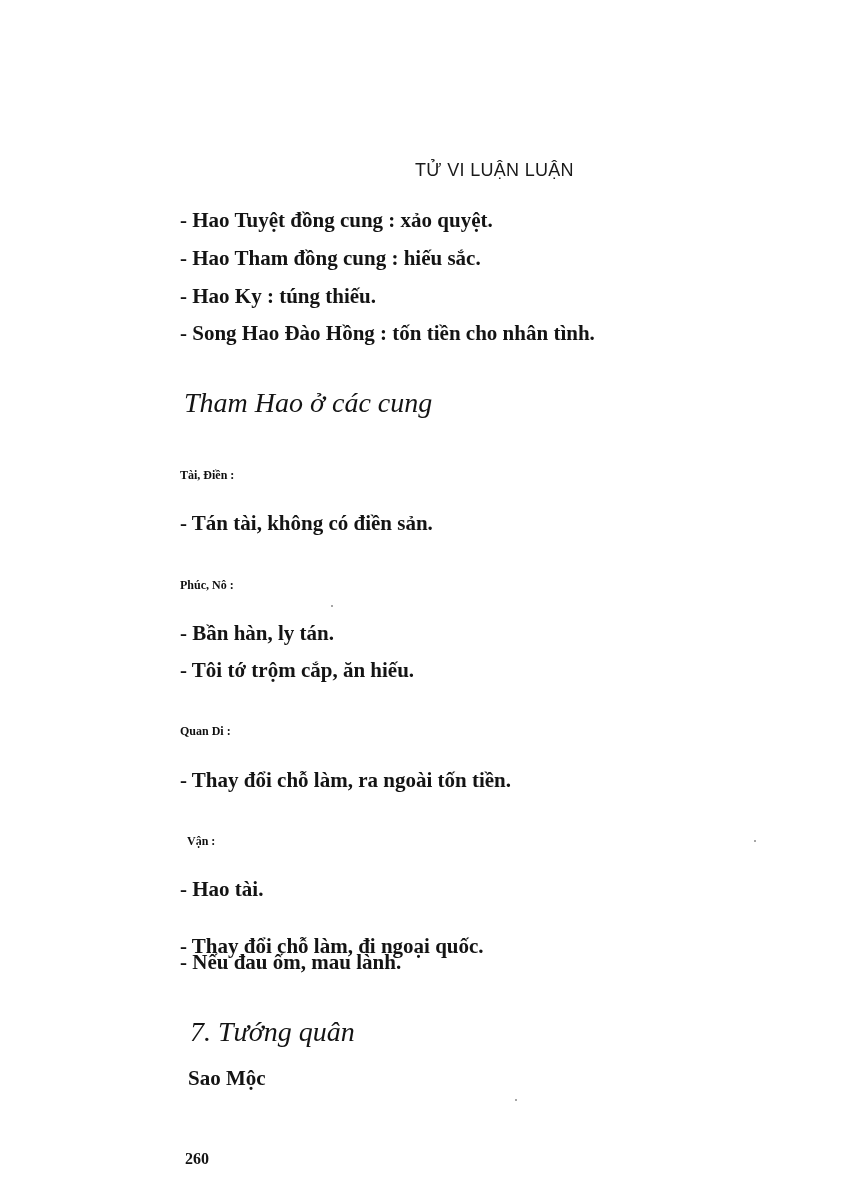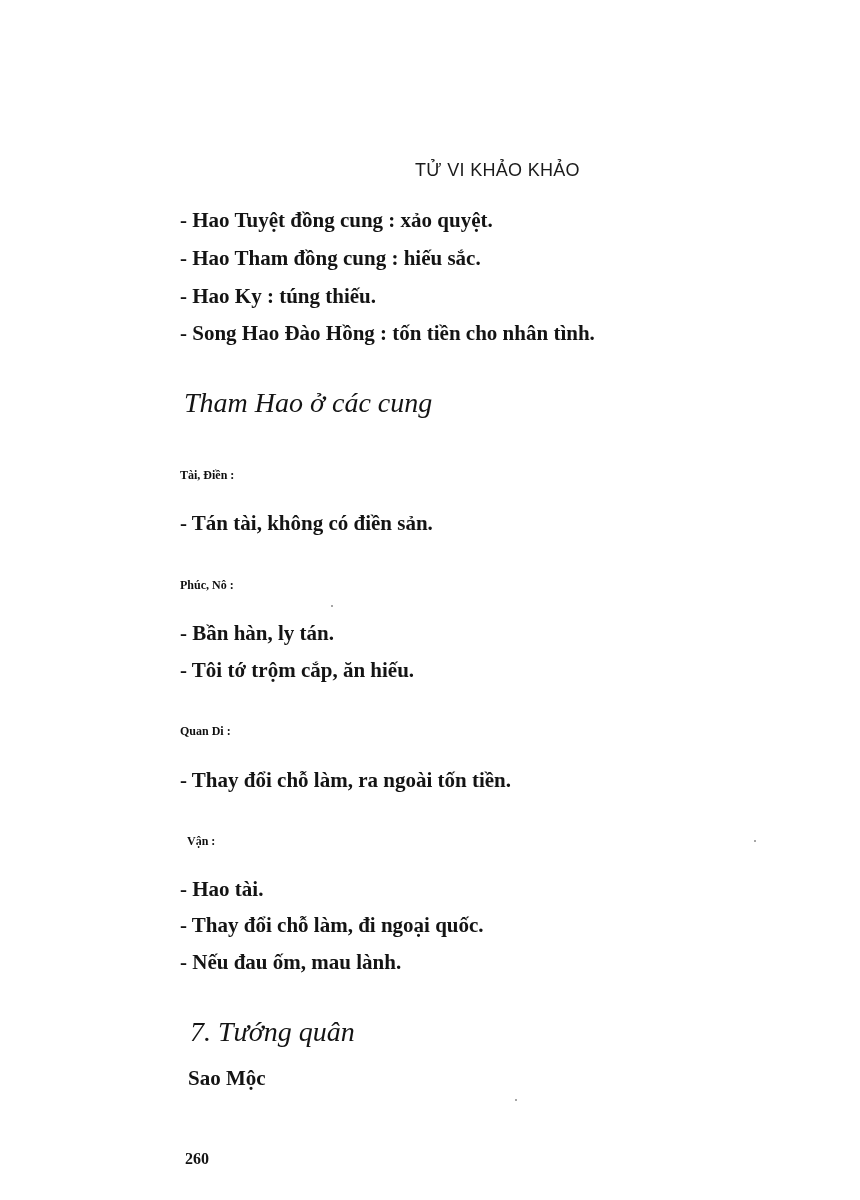--- a/index.html
+++ b/index.html
@@ -64,42 +64,42 @@
       height: 2px;
       background: #888;
       border-radius: 1px;
     }
   </style>
 </head>
 <body>
 
 <div>
 
-  <div class="running-header">TỬ VI KHẢO KHẢO</div>
+  <div class="running-header">TỬ VI LUẬN LUẬN</div>
 
   <div class="line" style="top:202px">- Hao Tuyệt đồng cung : xảo quyệt.</div>
   <div class="line" style="top:240px">- Hao Tham đồng cung : hiếu sắc.</div>
   <div class="line" style="top:278px">- Hao Ky : túng thiếu.</div>
   <div class="line" style="top:315px">- Song Hao Đào Hồng : tốn tiền cho nhân tình.</div>
 
   <div class="heading-italic" style="top:387px">Tham Hao ở các cung</div>
 
   <div class="section-label" style="top:468px">Tài, Điền :</div>
   <div class="line" style="top:505px">- Tán tài, không có điền sản.</div>
 
   <div class="section-label" style="top:578px">Phúc, Nô :</div>
   <div class="line" style="top:615px">- Bần hàn, ly tán.</div>
   <div class="line" style="top:652px">- Tôi tớ trộm cắp, ăn hiếu.</div>
 
   <div class="section-label" style="top:724px">Quan Di :</div>
   <div class="line" style="top:762px">- Thay đổi chỗ làm, ra ngoài tốn tiền.</div>
 
   <div class="section-label" style="top:834px;left:187px">Vận :</div>
   <div class="line" style="top:871px">- Hao tài.</div>
-  <div class="line" style="top:907px">- Thay đổi chỗ làm, đi ngoại quốc.</div>
+  <div class="line" style="top:928px">- Thay đổi chỗ làm, đi ngoại quốc.</div>
   <div class="line" style="top:944px">- Nếu đau ốm, mau lành.</div>
 
   <div class="heading-italic" style="top:1016px;left:190px">7. Tướng quân</div>
   <div class="line" style="top:1060px;left:188px">Sao Mộc</div>
 
   <div class="page-number">260</div>
 
   <span class="speck" style="left:331px;top:605px"></span>
   <span class="speck" style="left:754px;top:840px"></span>
   <span class="speck" style="left:515px;top:1099px"></span>

